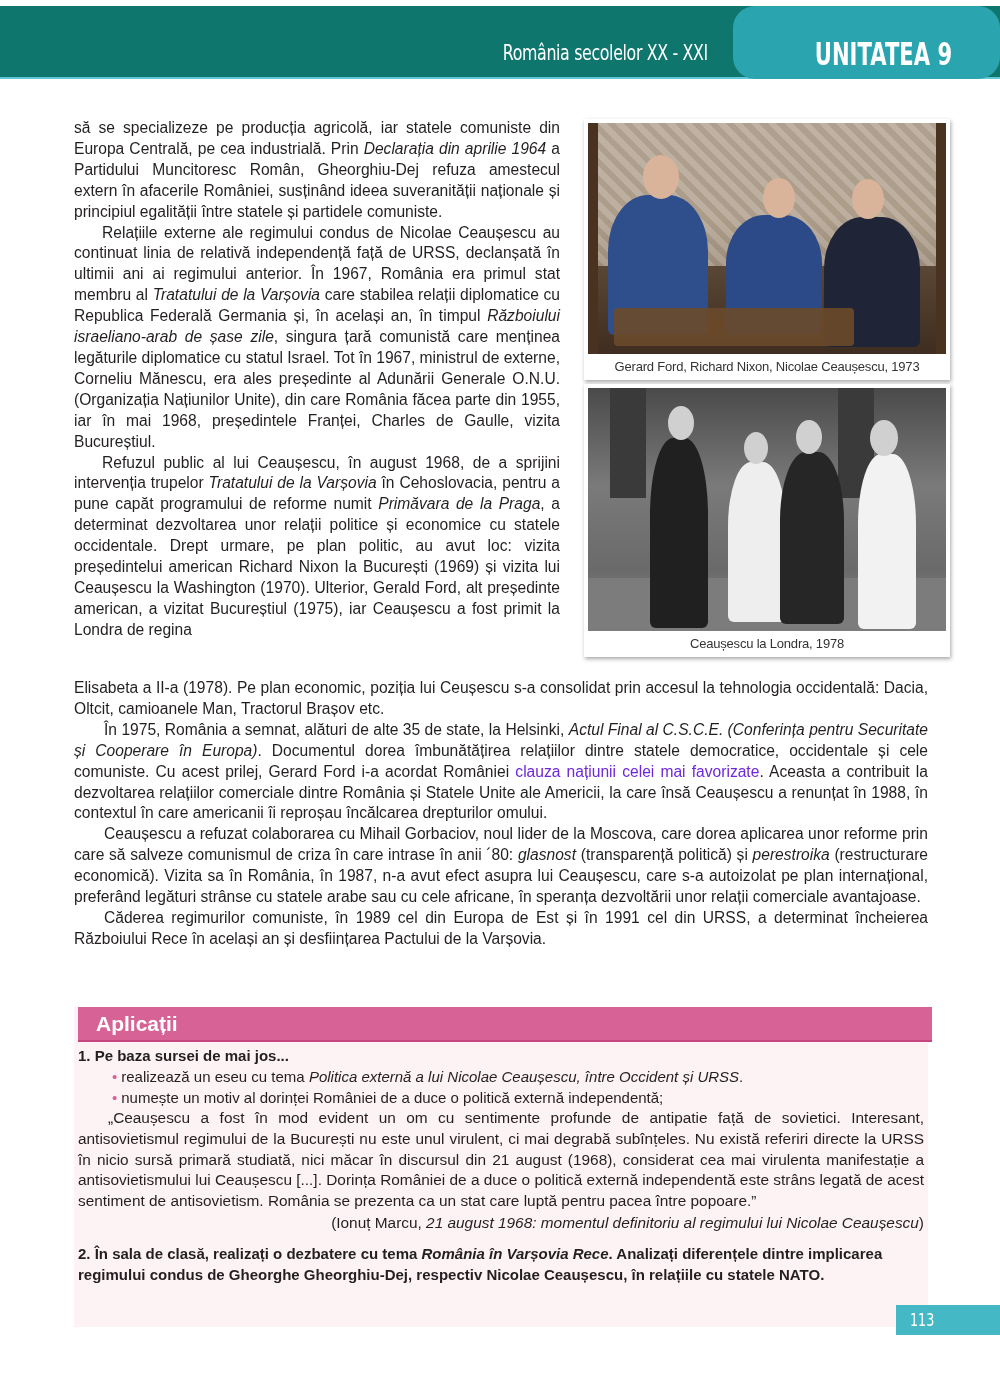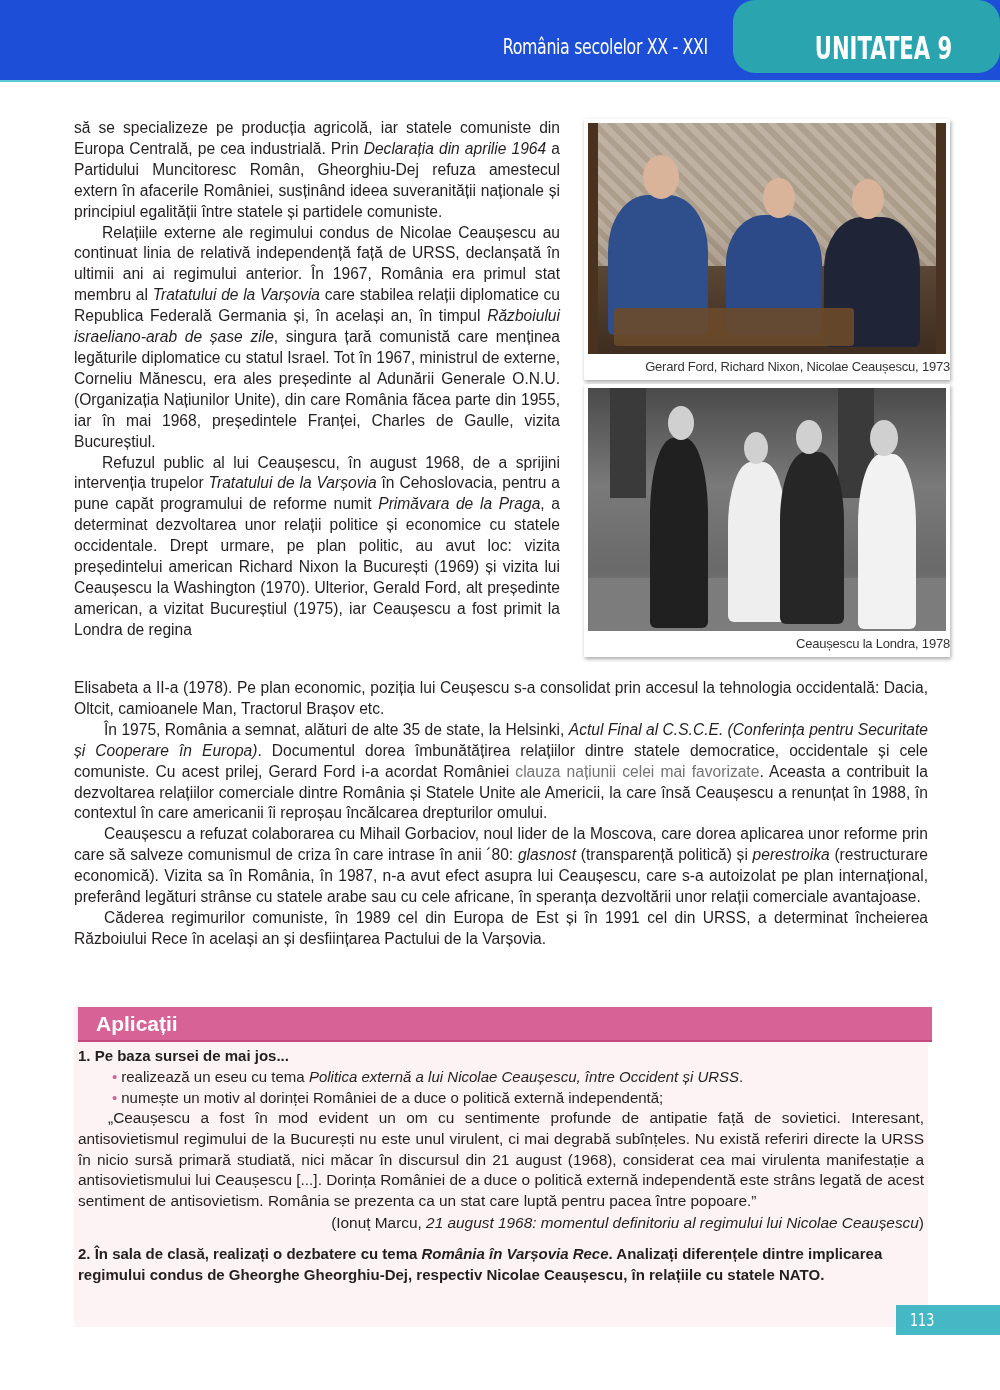--- a/index.html
+++ b/index.html
@@ -1,44 +1,44 @@
 <!DOCTYPE html>
 <html><head>
 <meta charset="utf-8">
 <style>
   * { box-sizing: border-box; margin: 0; padding: 0; }
   html, body { width: 1000px; height: 1390px; background: #ffffff; overflow: hidden; }
   body { position: relative; font-family: "Liberation Sans", "DejaVu Sans", sans-serif; color: #231f20; }
 
-  .header { position: absolute; left: 0; top: 0; width: 1000px; height: 82px; background: #1d4ed8; border-bottom: 2px solid #5fcad6; }
+  .header { position: absolute; left: 0; top: 6px; width: 1000px; height: 73px; background: #0f766e; border-bottom: 2px solid #5fcad6; }
   .header .subtitle { position: absolute; right: 292px; top: 34px; color: #ffffff; font-family: "DejaVu Sans", sans-serif; font-size: 22px; letter-spacing: -0.5px; transform: scaleX(0.72); transform-origin: right center; white-space: nowrap; }
   .header .unit-box { position: absolute; left: 733px; top: 0; width: 267px; height: 73px; background: #2aa5b0; border-radius: 22px; }
   .header .unit-box span { position: absolute; right: 48px; top: 29px; color: #ffffff; font-family: "DejaVu Sans", sans-serif; font-weight: bold; font-size: 32px; transform: scaleX(0.66); transform-origin: right center; white-space: nowrap; }
 
   .text { font-size: 15.6px; line-height: 20.9px; }
   .col-left { position: absolute; left: 74px; top: 118px; width: 486px; text-align: justify; }
   .col-left p { text-indent: 0; }
   .col-left p.indent { text-indent: 28px; }
 
   .photo { position: absolute; background: #fff; box-shadow: 1px 2px 4px rgba(0,0,0,0.35); }
   .photo .img { position: absolute; left: 4px; top: 4px; right: 4px; }
-  .photo .cap { position: absolute; left: 0; right: 0; bottom: 6px; text-align: right; font-size: 13px; color: #333; letter-spacing: -0.2px; }
+  .photo .cap { position: absolute; left: 0; right: 0; bottom: 6px; text-align: center; font-size: 13px; color: #333; letter-spacing: -0.2px; }
 
   .photo1 { left: 584px; top: 119px; width: 366px; height: 261px; }
   .photo1 .img { height: 231px; background: linear-gradient(180deg,#b7a89a 0%,#a89886 40%,#5a4634 62%,#3e2d20 100%); overflow: hidden; }
   .photo2 { left: 584px; top: 384px; width: 366px; height: 273px; }
   .photo2 .img { height: 243px; background: linear-gradient(180deg,#4a4a4a 0%,#7a7a7a 40%,#6a6a6a 75%,#8a8a8a 100%); overflow: hidden; }
 
   .fig { position: absolute; border-radius: 40% 40% 6px 6px; }
   .head { position: absolute; border-radius: 50%; background: #d9b49a; }
   .bwhead { position: absolute; border-radius: 50%; background: #d0d0d0; }
 
   .full { position: absolute; left: 74px; width: 854px; text-align: justify; }
   .full p.indent { text-indent: 30px; }
-  .green { color: #737373; font-weight: normal; }
+  .green { color: #6d28d9; font-weight: normal; }
 
   .app-box { position: absolute; left: 74px; top: 1007px; width: 854px; height: 320px; background: #fdf3f5; }
   .app-head { position: absolute; left: 78px; top: 1007px; width: 854px; height: 35px; background: #d76396; border-bottom: 2px solid #c4487f; }
   .app-head span { position: absolute; left: 18px; top: 5px; color: #ffffff; font-weight: bold; font-size: 21px; }
   .app-content { position: absolute; left: 78px; top: 1045px; width: 846px; }
   .q-title { font-weight: bold; font-size: 15px; line-height: 21px; }
   .bullet { padding-left: 34px; font-size: 15px; line-height: 21px; }
   .bullet .dot { color: #d76396; margin-right: 4px; }
   .quote { margin-top: 0; font-size: 15.4px; line-height: 20.8px; text-align: justify; text-indent: 30px; }
   .source { text-align: right; font-size: 15.4px; line-height: 21px; }

